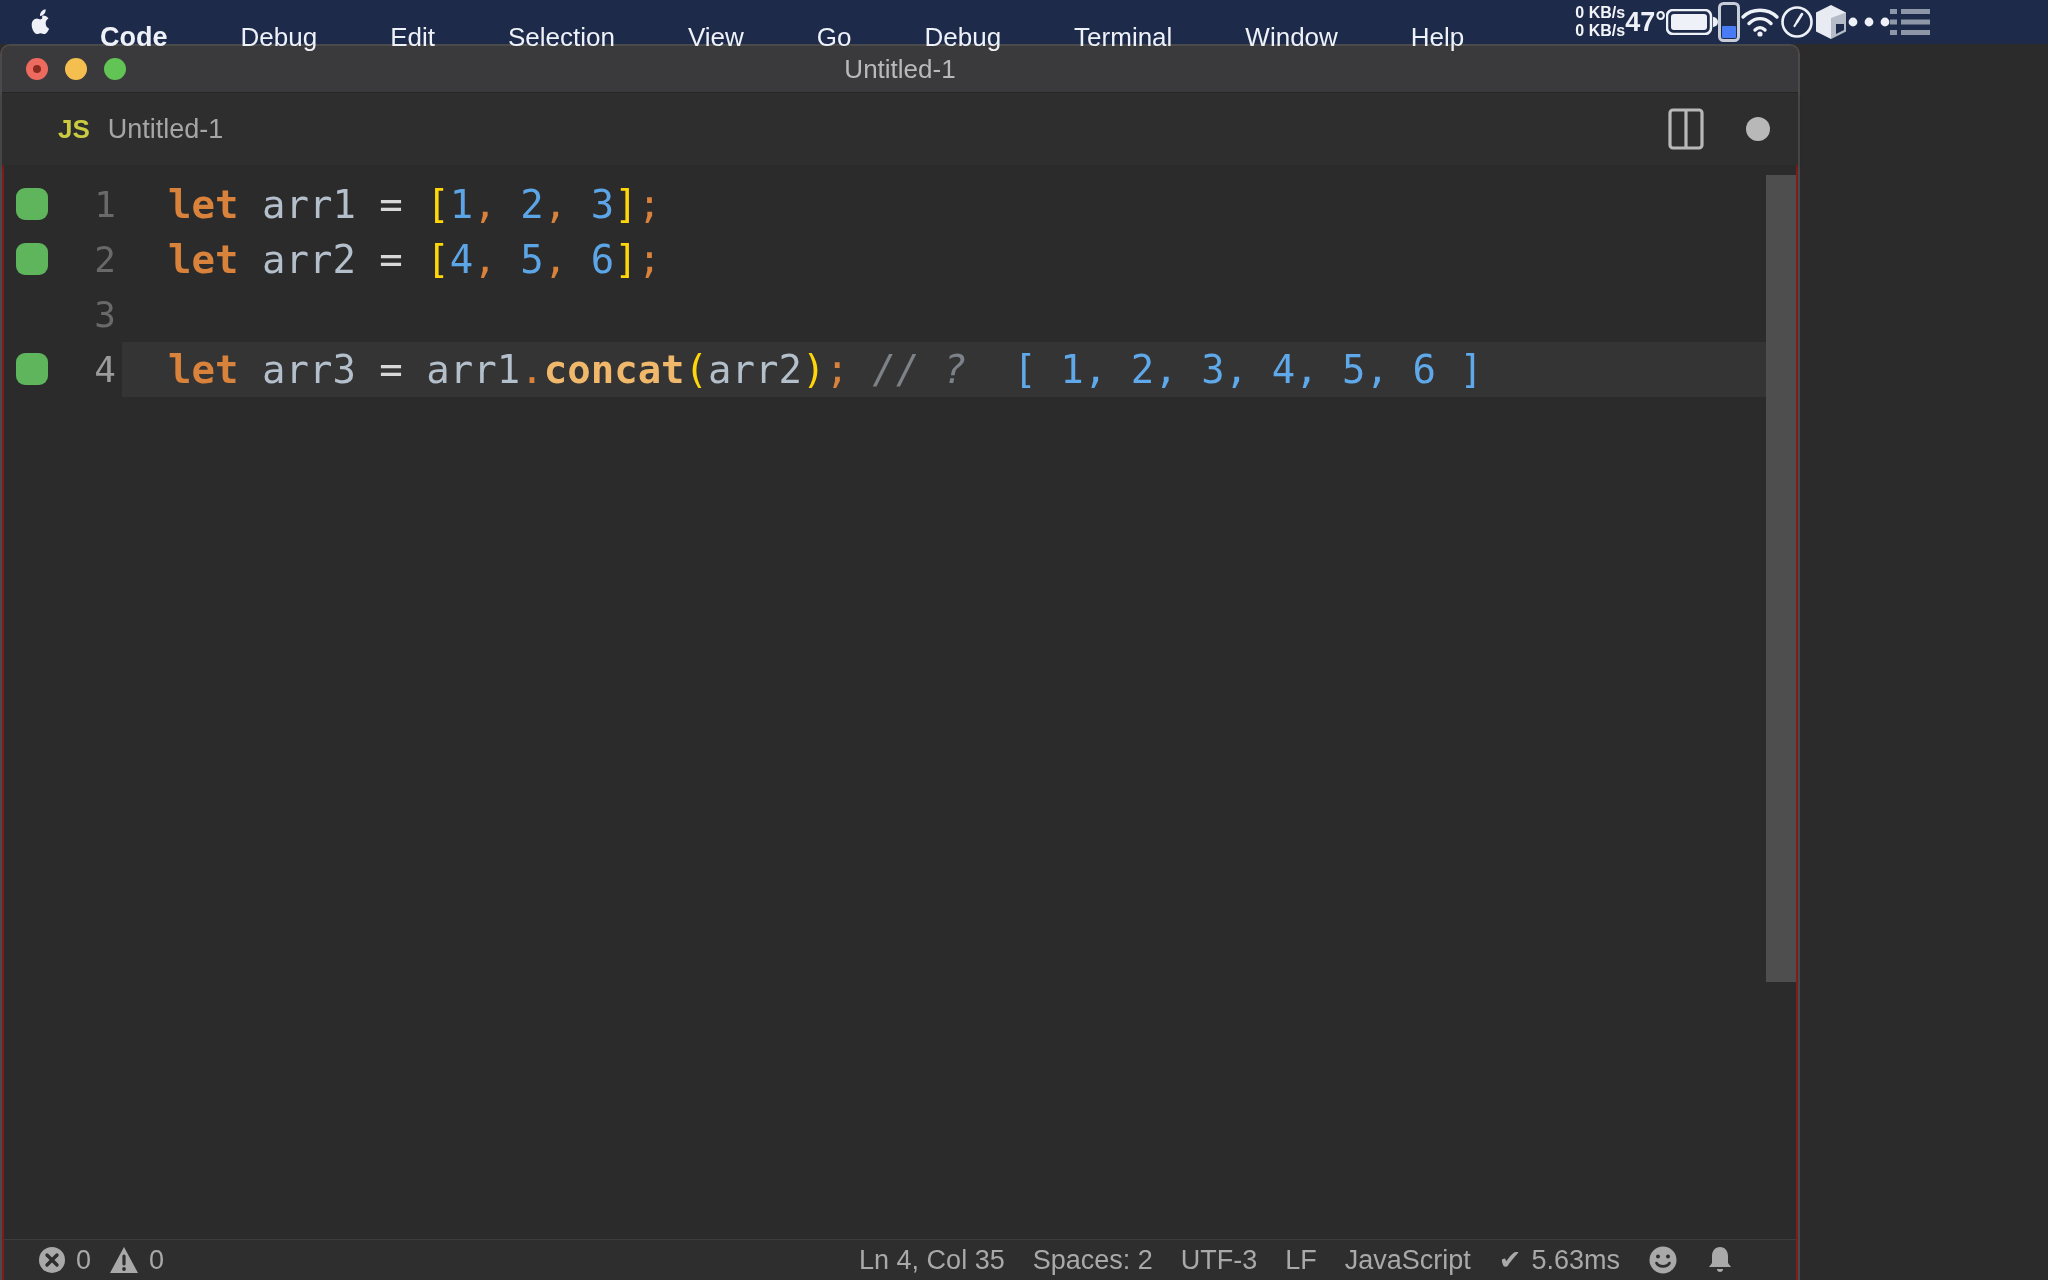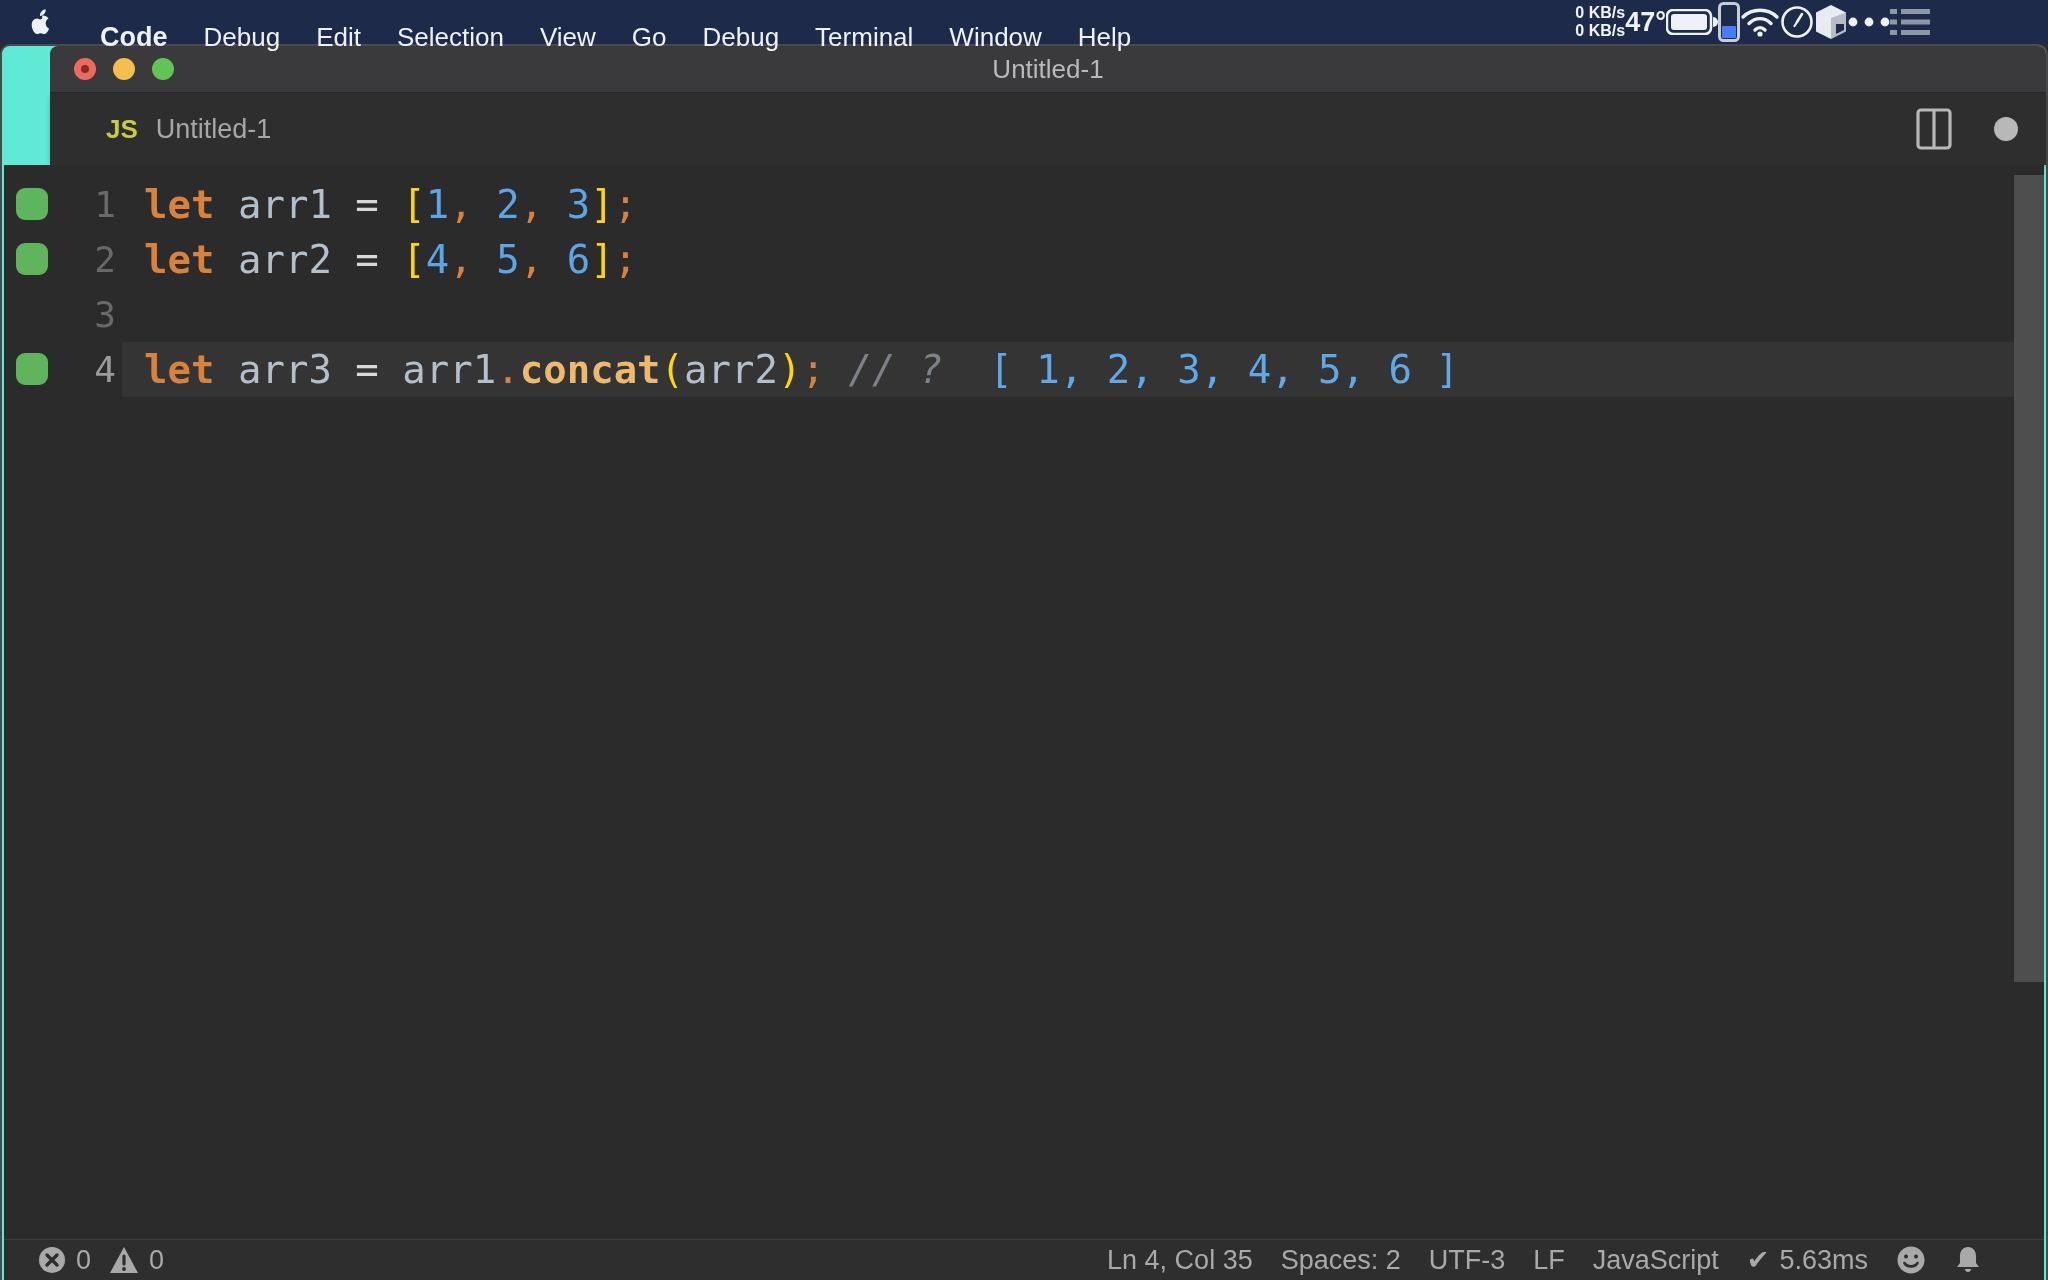--- a/index.html
+++ b/index.html
@@ -13,22 +13,22 @@
     display:flex;align-items:center;color:#eef1f7;z-index:5;}
   .menu-left{display:flex;align-items:center;gap:46px;padding-left:30px;font-size:26px;}
   .menu-item{cursor:default;}
   .menu-item.app-name{font-weight:bold;font-size:27px;}
   .apple{width:24px;height:28px;display:block;}
   .menu-right{margin-left:auto;display:flex;align-items:center;padding-right:118px;}
   .net{font-size:16px;line-height:18px;text-align:right;font-weight:bold;color:#f2f4f8;}
   .temp{font-size:27px;font-weight:bold;}
   .mr-icon{display:block;}
   
-  .window{position:absolute;top:44px;left:0;width:2048px;height:1236px;box-sizing:border-box;
-    background:#5eead4;border:2px solid #4a4a4a;border-bottom:none;border-radius:10px 10px 0 0;padding-left:48px;}
+  .window{position:absolute;top:44px;left:0;width:1800px;height:1236px;box-sizing:border-box;
+    background:#7f1d1d;border:2px solid #4a4a4a;border-bottom:none;border-radius:10px 10px 0 0;}
   .titlebar{height:46px;background:#3a3a3c;border-radius:8px 8px 0 0;position:relative;
     display:flex;align-items:center;justify-content:center;border-bottom:1px solid #272727;}
   .traffic{position:absolute;left:24px;top:12px;display:flex;gap:17px;}
   .tl{width:22px;height:22px;border-radius:50%;position:relative;}
   .tl.red{background:#ed6b5e;}
   .tl.red::after{content:"";position:absolute;inset:7px;border-radius:50%;background:#8a2a20;}
   .tl.yellow{background:#f5bf4f;}
   .tl.green{background:#61c454;}
   .title{font-size:26px;color:#b9b9b9;}
   
@@ -41,21 +41,21 @@
   .dot-mod{width:24px;height:24px;border-radius:50%;background:#b8b8b8;}
   
   .editor{position:absolute;top:119px;left:2px;right:2px;bottom:40px;background:#2b2b2b;
     padding-top:12px;overflow:hidden;font-family:"DejaVu Sans Mono",monospace;}
   .code-row{position:relative;height:55px;}
   .code-row.active::before{content:"";position:absolute;left:118px;right:0;top:0;bottom:0;background:#343434;}
   .cov{position:absolute;left:12px;top:11px;width:32px;height:32px;border-radius:9px;background:#5fb55c;}
   .ln{position:absolute;left:0;width:112px;text-align:right;font-size:36px;color:#696969;line-height:55px;}
   .code-row.active .ln{color:#9b9b9b;}
   .code{position:absolute;left:140px;top:0;line-height:55px;font-size:39px;white-space:pre;}
-  .tok-kw{color:#d9823b;font-weight:bold;}
+  .tok-kw{color:#d9823b;font-weight:bold;margin-left:24px;}
   .tok-vr{color:#b4bfcc;}
   .tok-op{color:#d8d8d8;}
   .tok-br{color:#ffd60a;}
   .tok-nm{color:#5ca6e8;}
   .tok-pc{color:#d9823b;}
   .tok-fn{color:#efb86b;font-weight:bold;}
   .tok-cm{color:#7d8288;font-style:italic;}
   .tok-qk{color:#5fa8ea;}
   .tok-pl{color:#d8d8d8;}
   .scrollbar{position:absolute;top:129px;right:2px;width:30px;height:807px;background:#4e4e4e;}
@@ -72,21 +72,21 @@
 
 <div class="menubar">
   <div class="menu-left">
     <span>
       <svg class="apple" viewBox="0 0 24 28">
         <path fill="#eef1f7" d="M12.2 7.6c2.8-.2 5 1 6.3 2.9-2.1 1.3-3 3-2.8 5.3.2 2.4 1.4 4 3.4 4.9-.9 2.4-2.8 5.3-4.8 5.4-1.3.1-1.9-.8-3.7-.8-1.8 0-2.5.8-3.7.8-2.2.1-5.2-4.6-5.2-9 0-4.3 2.7-6.4 5.2-6.5 1.3 0 2.6.9 3.4.9.7 0 1.1-.6 1.9-.9z"></path>
         <path fill="#eef1f7" d="M15.6 1.2c.3 1.9-.5 3.7-1.6 4.9-1 1.1-2.5 1.9-4 1.8-.2-1.8.7-3.6 1.7-4.7C12.8 2 14.5 1.2 15.6 1.2z"></path>
       </svg>
     </span>
 
-    <span style="display:flex;gap:36px;align-items:flex-start;margin-top:30px;">
+    <span style="display:flex;gap:73px;align-items:flex-start;margin-top:30px;">
         <span class="menu-item app-name">Code</span>
         <span class="menu-item">Debug</span>
         <span class="menu-item">Edit</span>
         <span class="menu-item">Selection</span>
         <span class="menu-item">View</span>
         <span class="menu-item">Go</span>
         <span class="menu-item">Debug</span>
         <span class="menu-item">Terminal</span>
         <span class="menu-item">Window</span>
         <span class="menu-item">Help</span>

